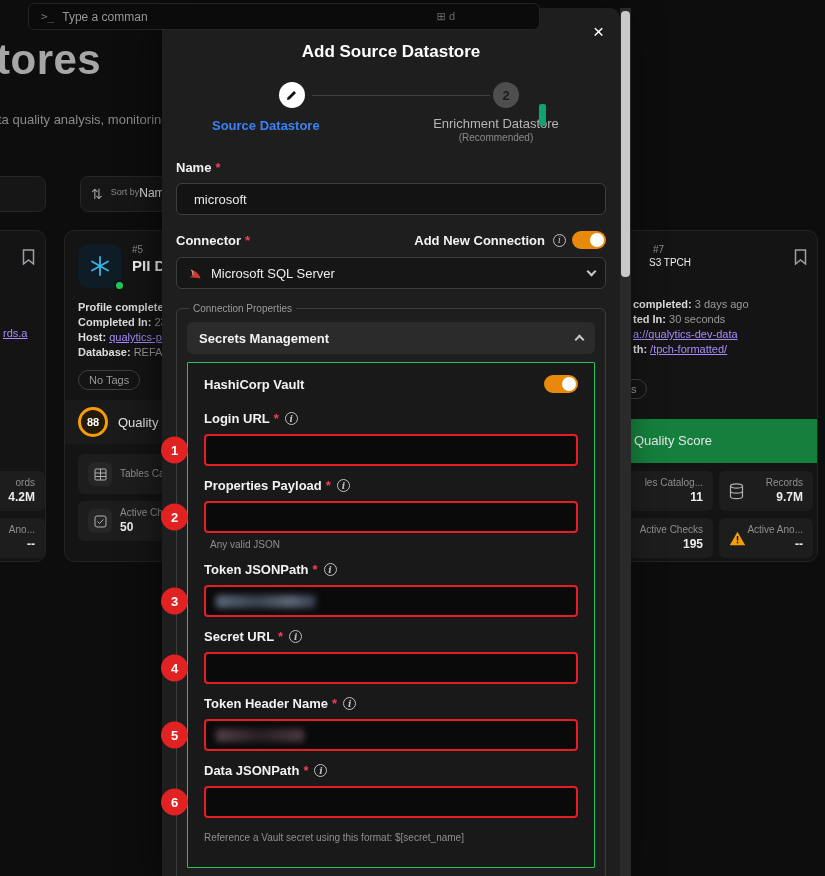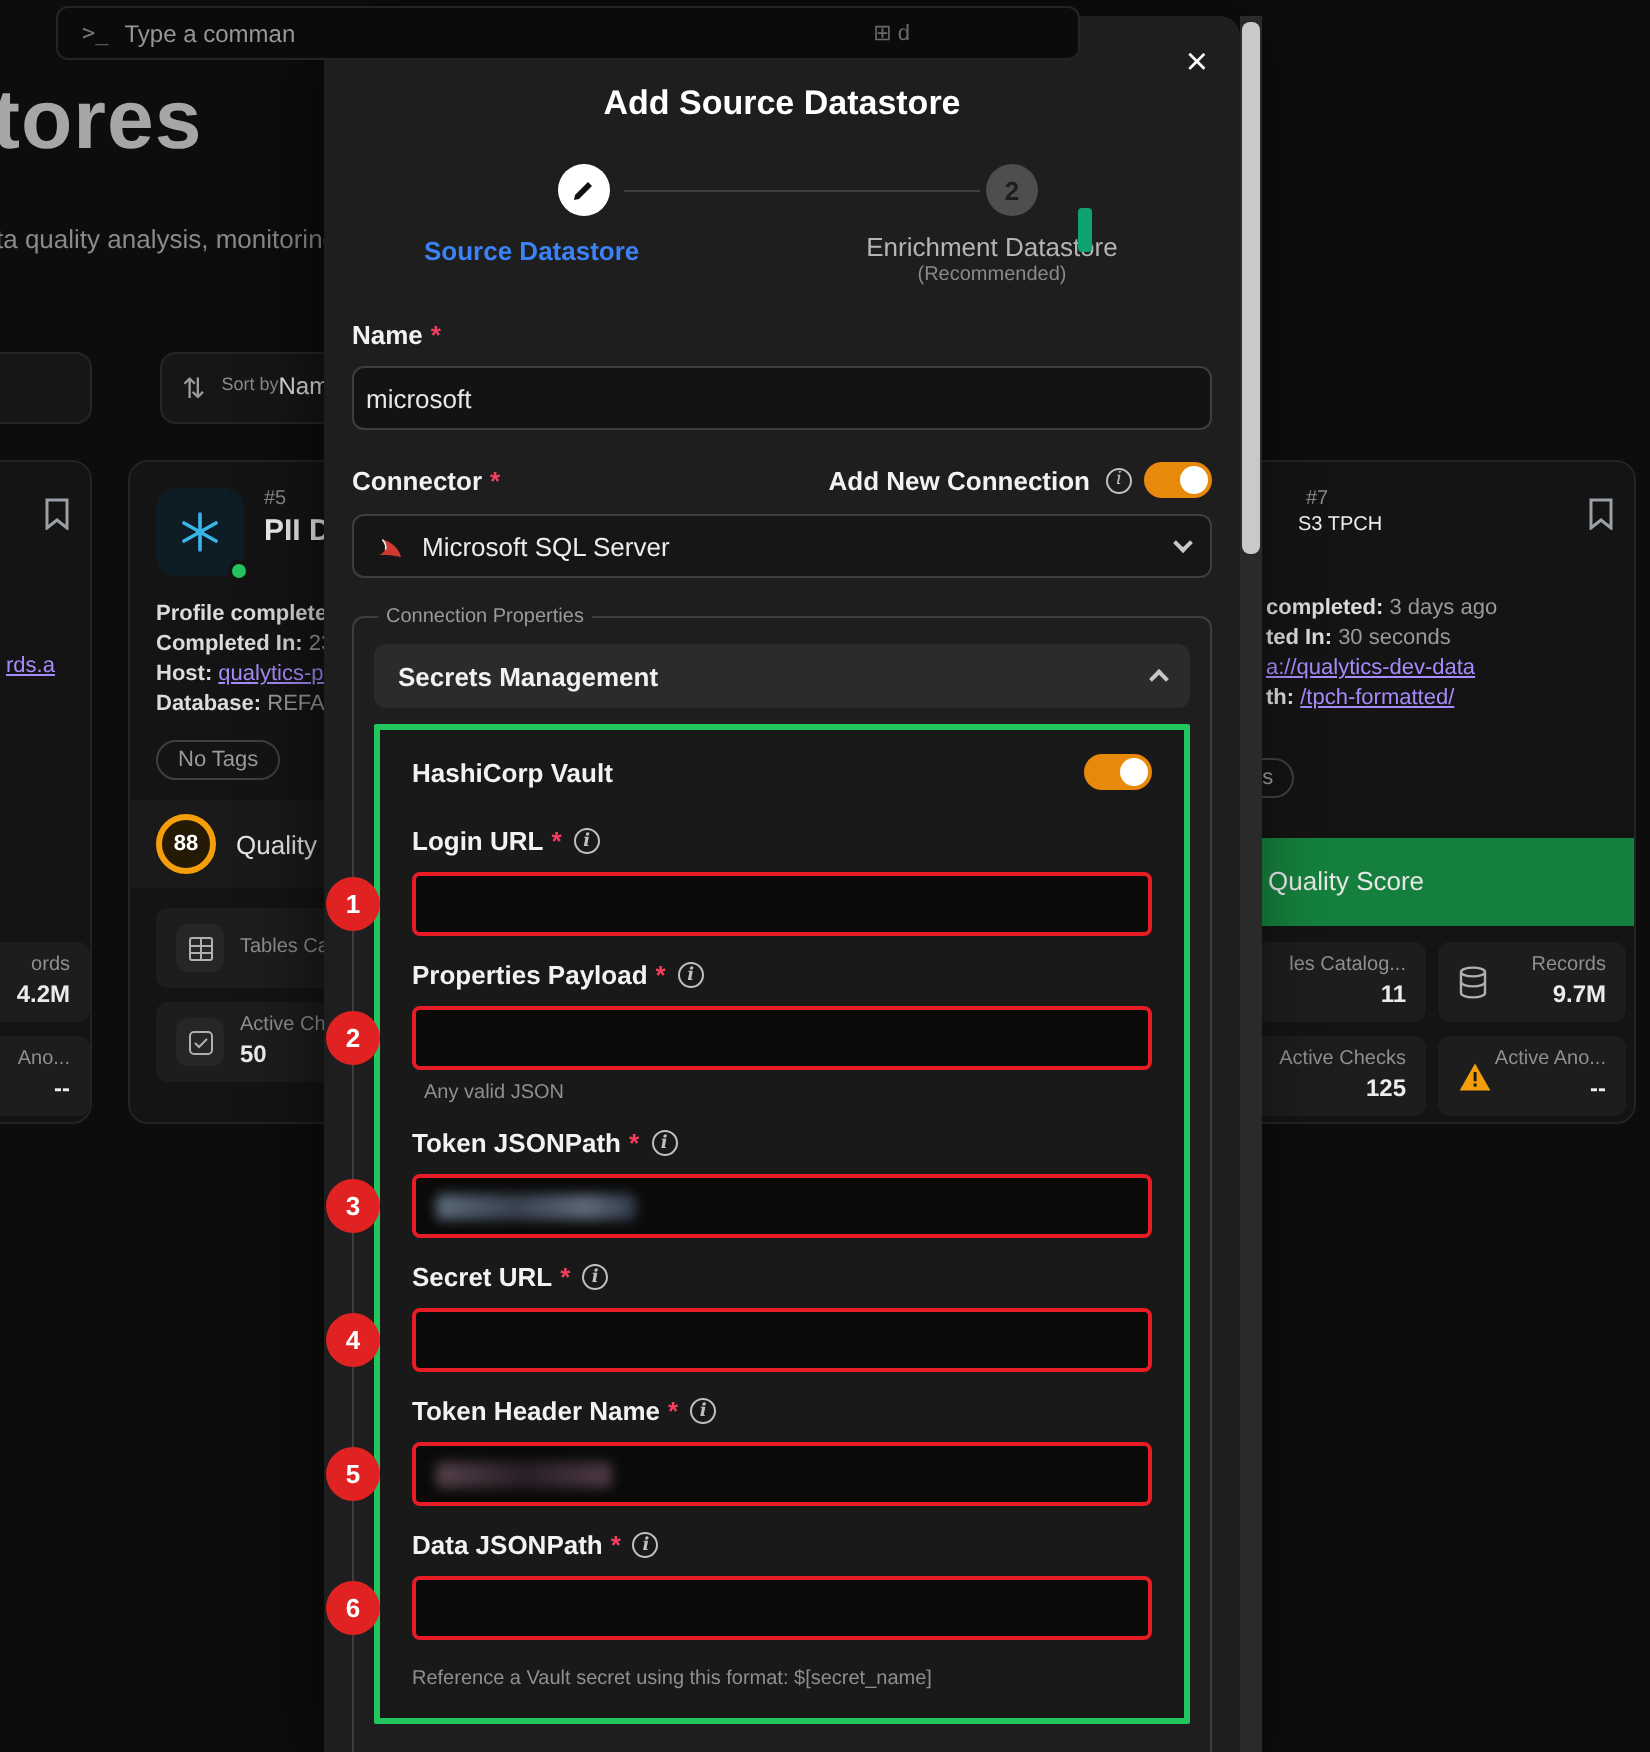--- a/index.html
+++ b/index.html
@@ -68,38 +68,38 @@
   .sline{position:absolute;left:136px;top:13px;width:178px;height:1px;background:#3f3f3f}
   .sc2{position:absolute;left:317px;top:0;width:26px;height:26px;border-radius:50%;background:#4e4e4e;color:#1d1d1d;font-weight:700;font-size:13px;display:flex;align-items:center;justify-content:center}
   .slbl1{position:absolute;left:36px;top:36px;width:160px;text-align:left;font-size:13px;font-weight:600;color:#3b82f6}
   .slbl2{position:absolute;left:240px;top:34px;width:160px;text-align:center;font-size:13px;color:#b5b5b5}
   .slbl2 .sub{display:block;font-size:10px;color:#8a8a8a;margin-top:1px}
 
   .fgroup{margin-top:12px}
   .flabel{display:flex;align-items:center;gap:4px;font-size:13px;font-weight:700;color:#f2f2f2}
   .req{color:#f43f5e;font-weight:700}
   .info{width:13px;height:13px;border:1px solid #c0c0c0;border-radius:50%;display:inline-flex;align-items:center;justify-content:center;font-size:9px;color:#c0c0c0;font-style:italic;font-family:"DejaVu Serif",serif;margin-left:2px;flex:0 0 auto;cursor:pointer}
-  .tinput{display:block;width:100%;height:32px;margin-top:8px;background:#131313;border:1px solid #3e3e3e;border-radius:6px;color:#e8e8e8;font-size:13px;padding:0 6px;font-family:inherit;outline:none}
+  .tinput{display:block;width:100%;height:32px;margin-top:8px;background:#131313;border:1px solid #3e3e3e;border-radius:6px;color:#e8e8e8;font-size:13px;padding:0 17px;font-family:inherit;outline:none}
   .conn-row{margin-top:16px;display:flex;align-items:center;justify-content:space-between}
   .anc{display:flex;align-items:center;gap:6px}
   .anc .t{font-size:13px;font-weight:700;color:#f2f2f2}
   .toggle{width:34px;height:18px;border-radius:9px;background:#e8890b;position:relative;display:inline-block;cursor:pointer;flex:0 0 auto}
   .toggle::after{content:"";position:absolute;top:2px;right:2px;width:14px;height:14px;border-radius:50%;background:#fff}
   .select{margin-top:8px;height:32px;background:#161616;border:1px solid #3e3e3e;border-radius:6px;display:flex;align-items:center;gap:8px;padding:0 10px;cursor:pointer}
   .select .txt{font-size:13px;color:#ececec}
   .chev{width:7px;height:7px;border-right:2px solid #c8c8c8;border-bottom:2px solid #c8c8c8;display:inline-block}
   .down{transform:rotate(45deg);margin-top:-3px}
   .up{transform:rotate(-135deg);margin-top:3px}
   .select .chev,.sec-head .chev{margin-left:auto}
 
   fieldset.props{margin:14px 0 0;border:1px solid #3e3e3e;border-radius:6px;padding:8px 10px 14px}
   .props legend{font-size:10px;color:#9a9a9a;padding:0 4px;margin-left:2px}
   .sec-head{height:32px;background:#2b2b2b;border-radius:6px;display:flex;align-items:center;padding:0 12px;cursor:pointer}
   .sec-head .t{font-size:13px;font-weight:600;color:#f2f2f2}
-  .vault{margin-top:8px;border:3px solid #22c55e;border-radius:1px;background:#191919;padding:12px 16px 14px}
+  .vault{margin-top:8px;border:1px solid #22c55e;border-radius:1px;background:#191919;padding:12px 16px 24px}
   .vrow{display:flex;align-items:center;justify-content:space-between;margin-bottom:18px}
   .vrow .t{font-size:13px;font-weight:700;color:#f2f2f2}
   .vfield{margin-top:12px}
   .vwrap{position:relative;margin-top:8px}
   .rinput{height:32px;border:2px solid #e71c24;border-radius:4px;background:#0a0a0a;display:flex;align-items:center;padding:0 10px}
   .badge{position:absolute;left:-43px;top:50%;transform:translateY(-50%);width:27px;height:27px;border-radius:50%;background:#e02222;color:#fff;font-size:13px;font-weight:700;display:flex;align-items:center;justify-content:center;z-index:2}
   .blurA{width:100px;height:13px;border-radius:3px;filter:blur(3px);background:linear-gradient(90deg,#5b6a7a,#39424f 40%,#5d6878 75%,#303a4a)}
   .blurB{width:88px;height:13px;border-radius:3px;filter:blur(3px);background:linear-gradient(90deg,#55404a,#2a1f26 50%,#4e3a44)}
   .helper{margin:6px 0 0 6px;font-size:10px;color:#8f8f8f}
   .note{margin-top:14px;font-size:10px;color:#8f8f8f}
@@ -241,21 +241,21 @@
         </svg>
       </span>
       <span class="stack">
         <span class="lab">Records</span>
         <span class="val">9.7M</span>
       </span>
     </div>
     <div class="statcell r2c1">
       <span class="stack">
         <span class="lab">Active Checks</span>
-        <span class="val">125</span>
+        <span class="val">195</span>
       </span>
     </div>
     <div class="statcell r2c2">
       <span>
         <svg width="17" height="15" viewBox="0 0 17 15">
             <path d="M8.5 .8 16.2 14.2 H.8 Z" fill="#f59e0b"></path>
             <rect x="7.8" y="5" width="1.5" height="4.6" fill="#1d1d1d"></rect>
             <rect x="7.8" y="10.7" width="1.5" height="1.6" fill="#1d1d1d"></rect>
           </svg>
       </span>

